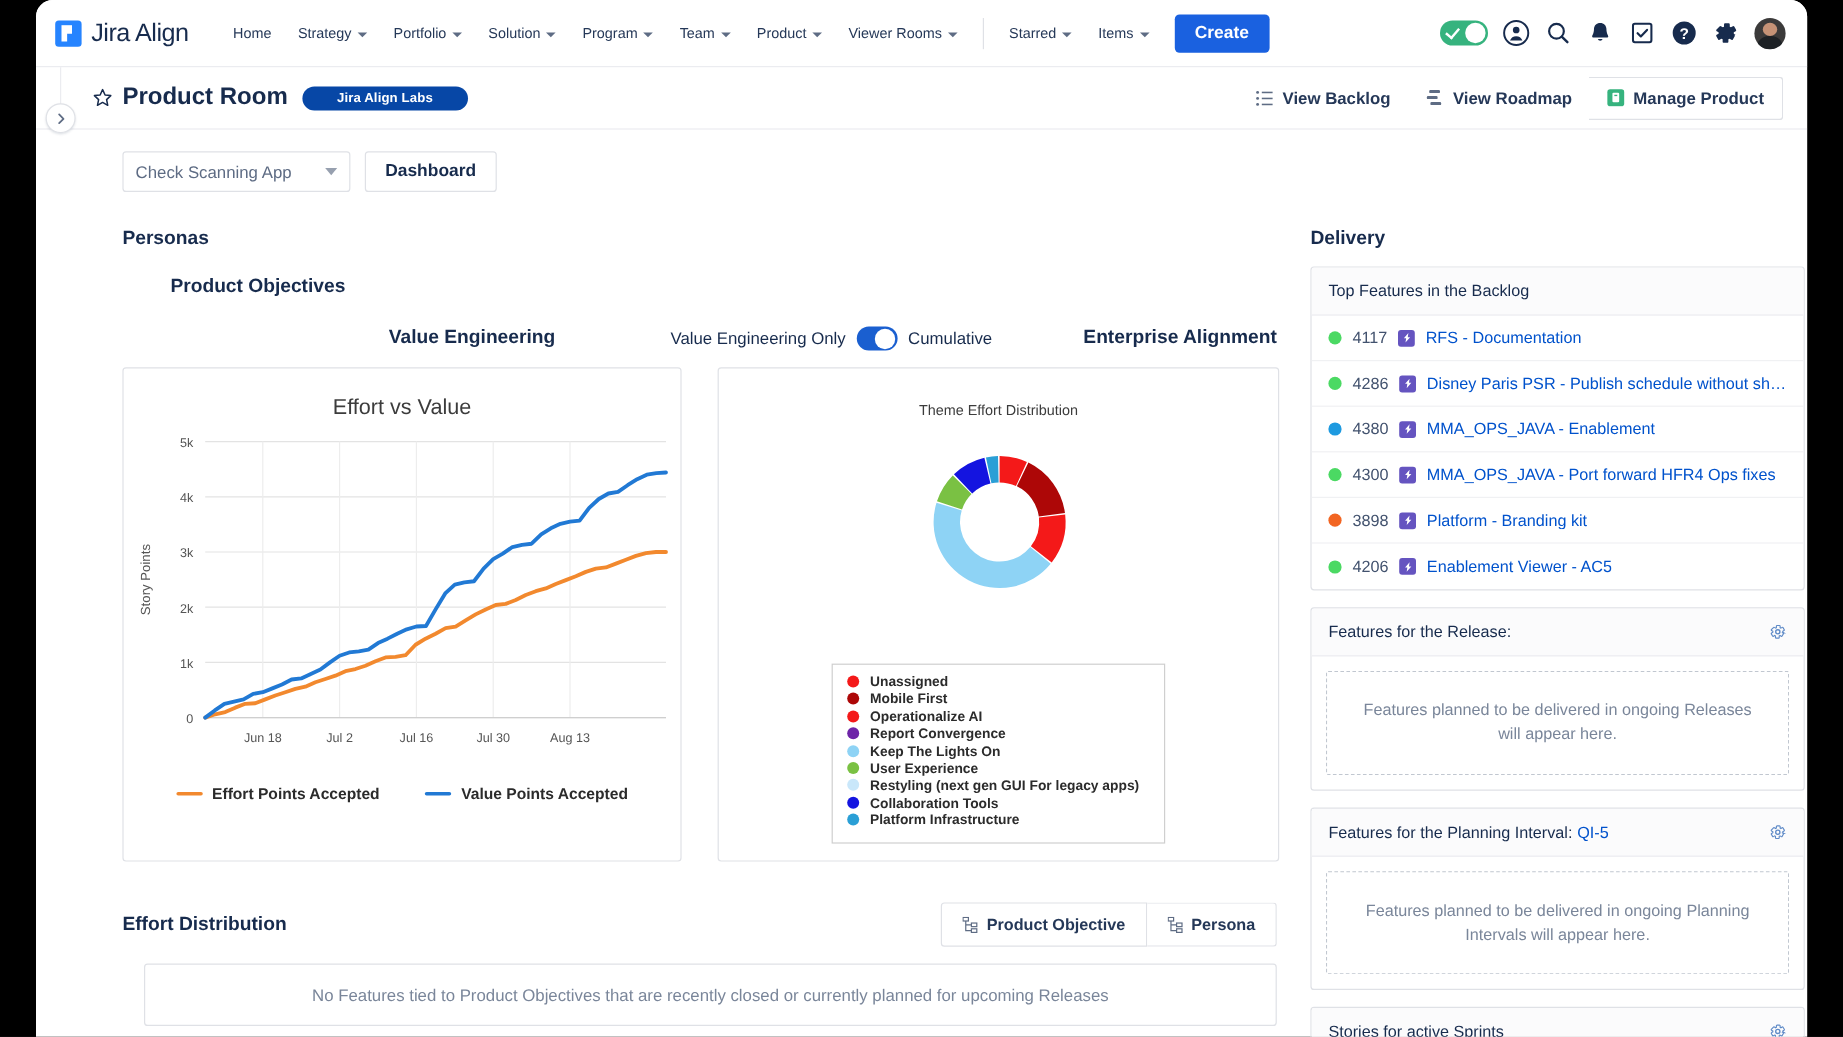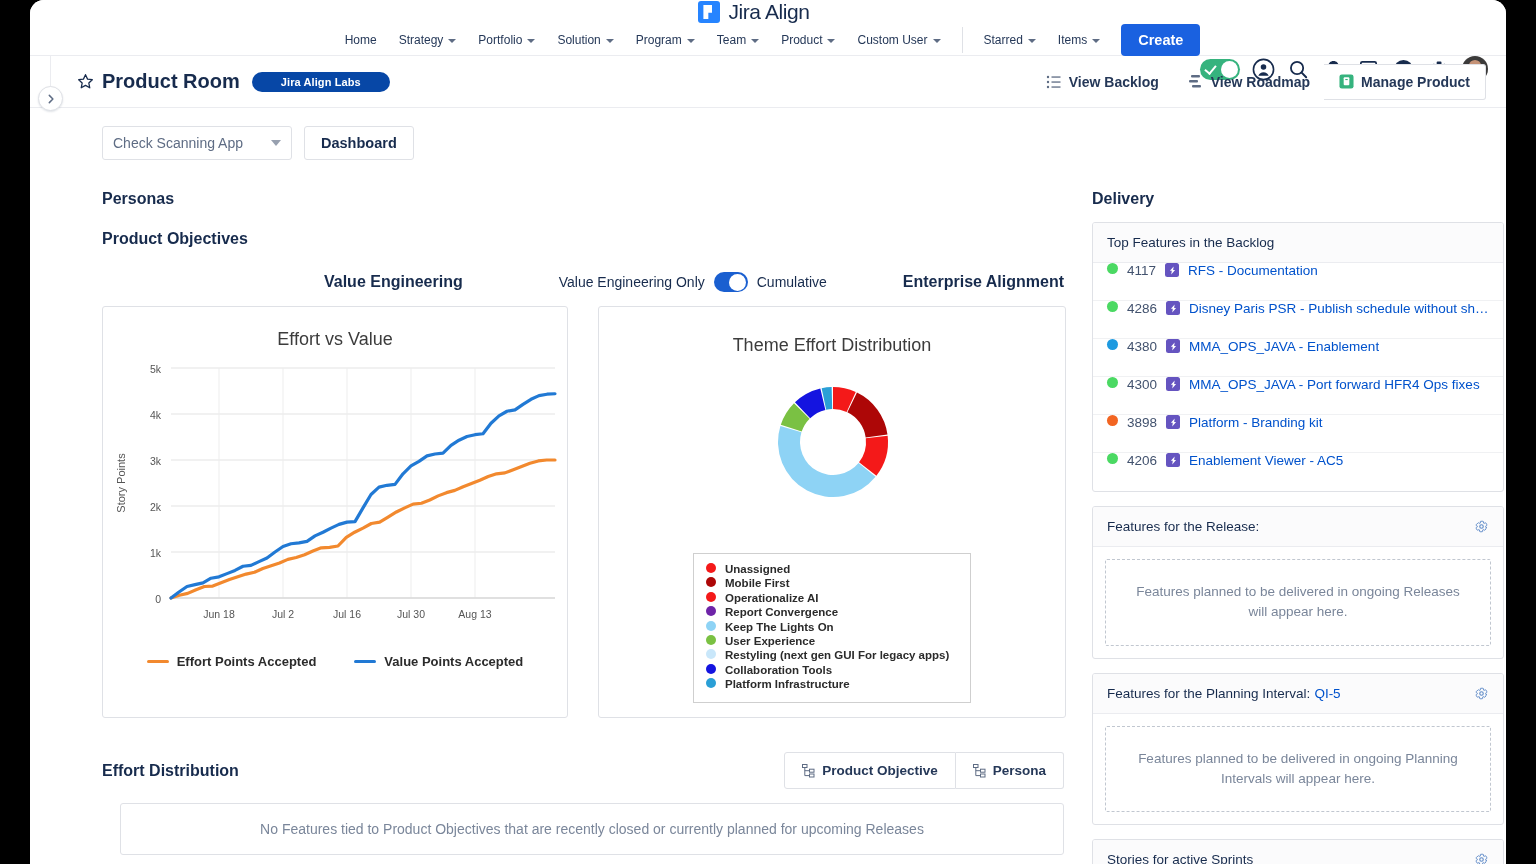--- a/index.html
+++ b/index.html
@@ -19,21 +19,20 @@
   }
 
   
   .topnav {
     height: 56px;
     display: flex; align-items: center;
     padding: 0 18px 0 16px;
     border-bottom: 1px solid #ebecf0;
     background: #fff;
     position: relative;
-    flex-direction: column;
   }
   .brand { display: flex; align-items: center; gap: 8px; margin-right: 26px; }
   .brand-mark {
     width: 22px; height: 22px; border-radius: 3px;
     background: #2684ff; position: relative; flex: none;
   }
   .brand-mark::before {
     content: ""; position: absolute; left: 5px; top: 4px;
     width: 9px; height: 14px; background: #fff;
     clip-path: polygon(0 0, 100% 0, 100% 55%, 55% 55%, 55% 100%, 0 100%);
@@ -149,21 +148,21 @@
     padding: 0 16px; cursor: pointer; font-family: "Liberation Sans", sans-serif;
   }
 
   
   .body-wrap { display: flex; padding: 0 20px 0 72px; gap: 28px; }
   .left-col { width: 962px; flex: none; }
   .right-col { width: 412px; flex: none; }
 
   .sect-title { font-size: 16px; font-weight: 600; color: #172b4d; }
   .mt30 { margin-top: 30px; }
-  .mt22 { margin-top: 22px; }
+  .mt22 { margin-top: 22px; margin-left: 40px; }
 
   .ve-row { display: flex; align-items: center; margin-top: 24px; justify-content: flex-end; }
   .ve-toggle-wrap {
     display: flex; align-items: center; gap: 9px; margin-left: 96px;
   }
   .ve-toggle-label { font-size: 14px; color: #172b4d; }
   .ve-toggle {
     width: 34px; height: 20px; border-radius: 10px; background: #1a5fd0;
     position: relative; cursor: pointer; flex: none;
   }
@@ -176,21 +175,21 @@
   .card {
     border: 1px solid #dfe1e6; border-radius: 3px; background: #fff;
   }
   .chart-card-l { width: 468px; height: 412px; position: relative; }
   .chart-card-r { width: 468px; height: 412px; position: relative; }
   .chart-title-l {
     text-align: center; font-size: 18px; color: #3c3c3c;
     padding-top: 22px; font-weight: 400;
   }
   .chart-title-r {
-    text-align: center; font-size: 18px; color: #3c3c3c;
+    text-align: center; font-size: 12px; color: #3c3c3c;
     padding-top: 28px; font-weight: 400;
   }
 
   svg { display: block; }
 
   .line-legend {
     display: flex; justify-content: center; gap: 38px;
     margin-top: 4px;
   }
   .ll-item { display: flex; align-items: center; gap: 8px; }
@@ -232,21 +231,21 @@
   }
   .panel-head {
     height: 40px; display: flex; align-items: center;
     padding: 0 14px; border-bottom: 1px solid #ebecf0;
     background: #fbfbfc;
   }
   .panel-head-title { font-size: 13.5px; color: #172b4d; }
   .panel-head-accent { color: #0052cc; }
   .gear-btn { margin-left: auto; cursor: pointer; display: flex; }
   .feat-row {
-    display: flex; gap: 9px;
+    display: flex; align-items: center; gap: 9px;
     height: 38px; padding: 0 14px; border-bottom: 1px solid #f0f1f3;
     cursor: pointer;
   }
   .feat-row:last-child { border-bottom: none; }
   .feat-dot { width: 11px; height: 11px; border-radius: 50%; flex: none; }
   .feat-id { font-size: 13.5px; color: #42526e; font-weight: 400; }
   .feat-icon {
     width: 14px; height: 14px; border-radius: 2.5px; background: #6554c0;
     display: flex; align-items: center; justify-content: center; flex: none;
   }
@@ -293,21 +292,21 @@
         </div>
       <div class="navitem">
           <span>Team</span>
           <i class="caret"></i>
         </div>
       <div class="navitem">
           <span>Product</span>
           <i class="caret"></i>
         </div>
       <div class="navitem">
-          <span>Custom User</span>
+          <span>Viewer Rooms</span>
           <i class="caret"></i>
         </div>
       <div class="nav-sep"></div>
       <div class="navitem">
           <span>Starred</span>
           <i class="caret"></i>
         </div>
       <div class="navitem">
           <span>Items</span>
           <i class="caret"></i>

